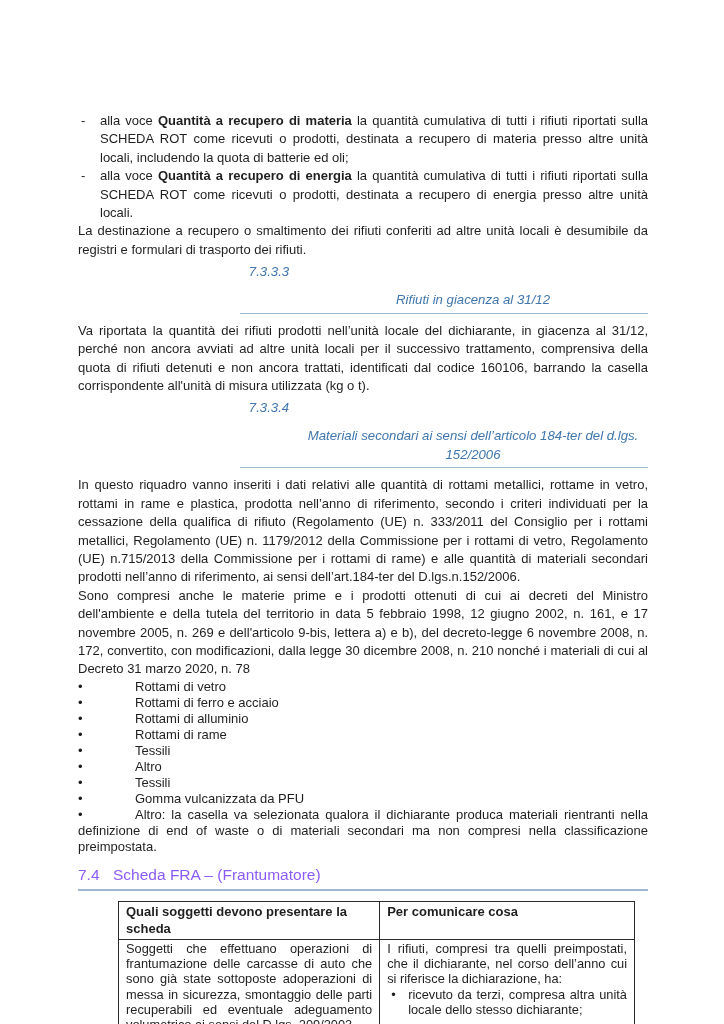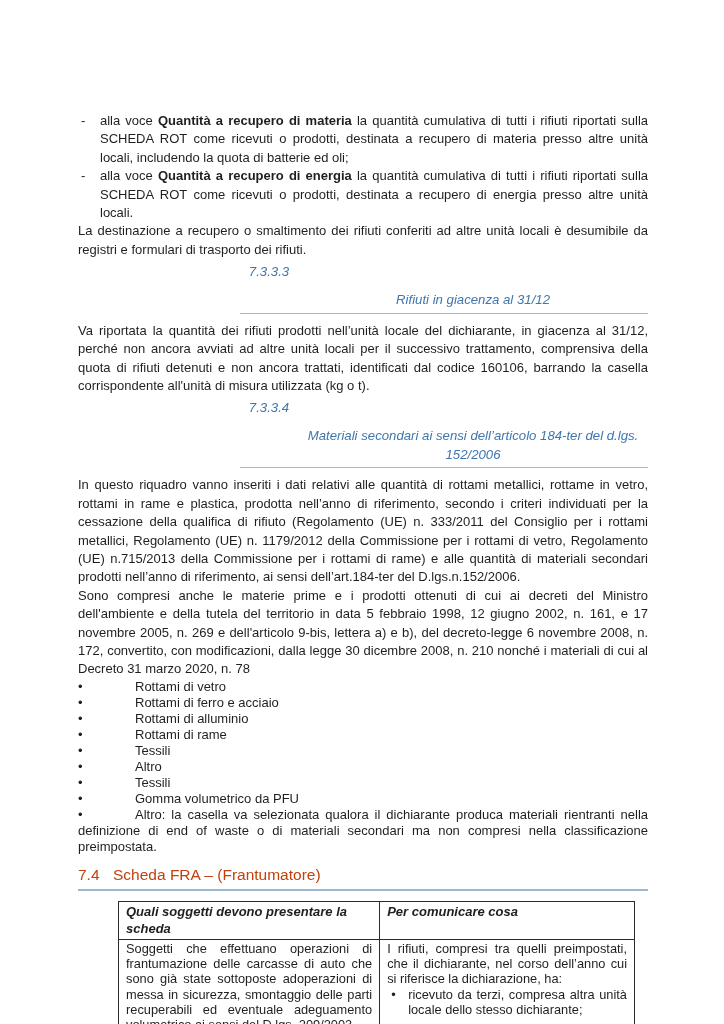--- a/index.html
+++ b/index.html
@@ -22,38 +22,38 @@
     margin:4px 0 0 162px;display:flex;align-items:flex-start;
     color:#3f76ad;font-style:italic;font-size:13.2px;line-height:18.5px;text-align:center;
   }
   .subhead .hnum{flex:none;width:58px;}
   .subhead .htitle{flex:1;margin-top:28px;}
   .subrule{border:none;border-top:1.5px solid #9fb8d2;margin:3px 0 8px 162px;}
 
   
   .h74{
     margin:10px 0 0 0;display:flex;align-items:center;
-    color:#c2410c;font-size:15.5px;line-height:20px;text-align:left;
+    color:#8b5cf6;font-size:15.5px;line-height:20px;text-align:left;
   }
   .h74 .hnum{flex:none;width:35px;}
   .h74rule{border:none;border-top:2px solid #9fb8d2;margin:4px 0 10px 0;}
 
   
   .bullets{line-height:16px;}
   .bullet-item .b-marker{display:inline-block;width:57px;}
 
   
   table.fra{
     border-collapse:collapse;margin:3px 0 0 40px;width:517px;
     font-size:12.8px;line-height:15.3px;text-align:justify;
   }
   table.fra th, table.fra td{
     border:1.5px solid #2b2b2b;vertical-align:top;padding:1px 7px 2px 7px;
   }
-  table.fra th{text-align:left;font-weight:bold;font-size:13px;line-height:17px;font-style:italic;}
+  table.fra th{text-align:left;font-weight:bold;font-size:13px;line-height:17px;}
   .col-left{width:255px;}
   .col-right{width:248px;}
   .rb{position:relative;padding-left:21px;}
   .rb .m{position:absolute;left:4px;top:0;}
 </style>
 </head>
 <body>
 
 <div class="page">
   <div class="content">
@@ -89,21 +89,21 @@
     <p>Sono compresi anche le materie prime e i prodotti ottenuti di cui ai decreti del Ministro dell'ambiente e della tutela del territorio in data 5 febbraio 1998, 12 giugno 2002, n. 161, e 17 novembre 2005, n. 269 e dell'articolo 9-bis, lettera a) e b), del decreto-legge 6 novembre 2008, n. 172, convertito, con modificazioni, dalla legge 30 dicembre 2008, n. 210 nonché i materiali di cui al Decreto 31 marzo 2020, n. 78</p>
 
     <div class="bullets">
       <div class="bullet-item"><span class="b-marker">•</span><span>Rottami di vetro</span></div>
       <div class="bullet-item"><span class="b-marker">•</span><span>Rottami di ferro e acciaio</span></div>
       <div class="bullet-item"><span class="b-marker">•</span><span>Rottami di alluminio</span></div>
       <div class="bullet-item"><span class="b-marker">•</span><span>Rottami di rame</span></div>
       <div class="bullet-item"><span class="b-marker">•</span><span>Tessili</span></div>
       <div class="bullet-item"><span class="b-marker">•</span><span>Altro</span></div>
       <div class="bullet-item"><span class="b-marker">•</span><span>Tessili</span></div>
-      <div class="bullet-item"><span class="b-marker">•</span><span>Gomma volumetrico da PFU</span></div>
+      <div class="bullet-item"><span class="b-marker">•</span><span>Gomma vulcanizzata da PFU</span></div>
       <div class="bullet-item"><span class="b-marker">•</span><span>Altro: la casella va selezionata qualora il dichiarante produca materiali rientranti nella definizione di end of waste o di materiali secondari ma non compresi nella classificazione preimpostata.</span></div>
     </div>
 
     <div class="h74">
       <span class="hnum">7.4</span>
       <span class="htitle">Scheda FRA – (Frantumatore)</span>
     </div>
     <hr class="h74rule">
 
 

